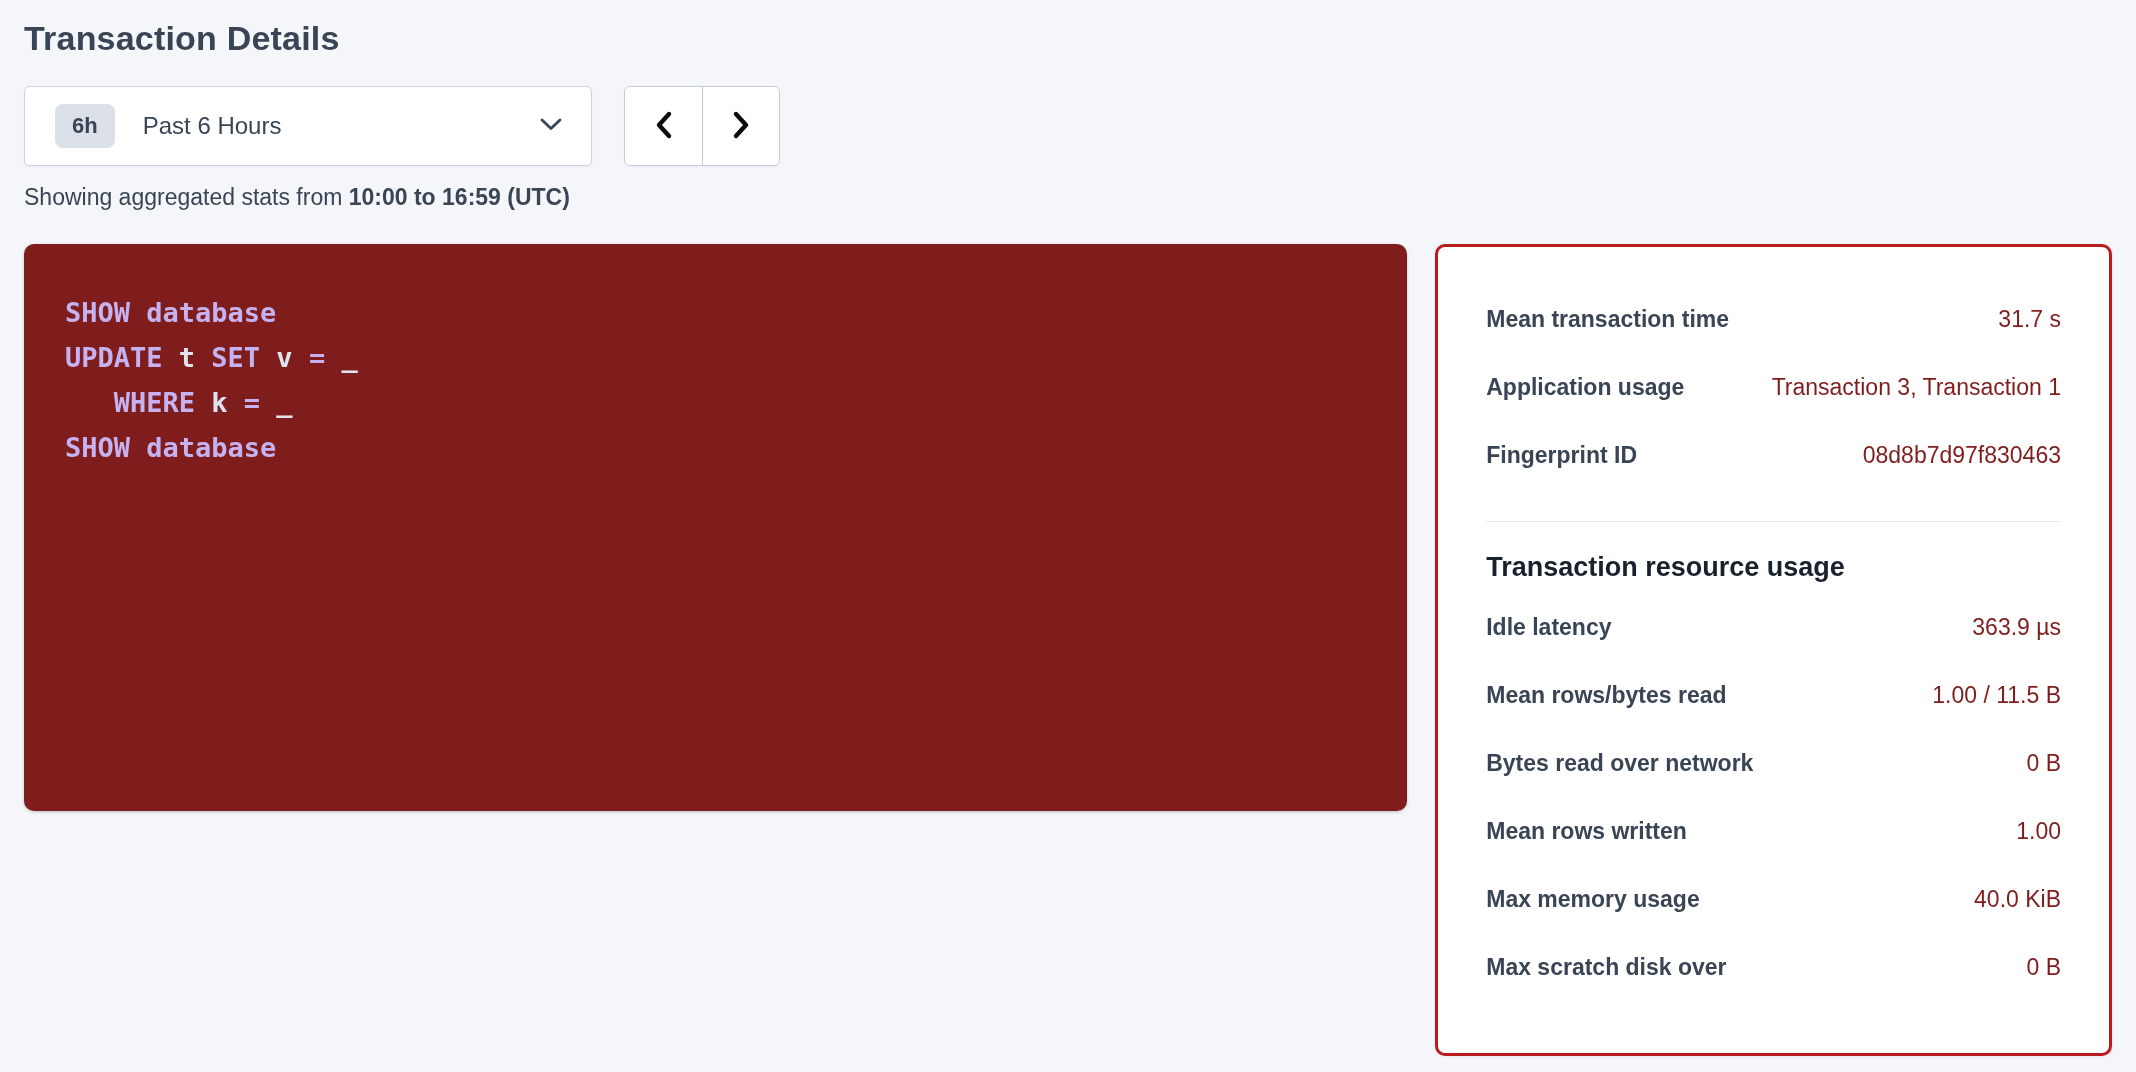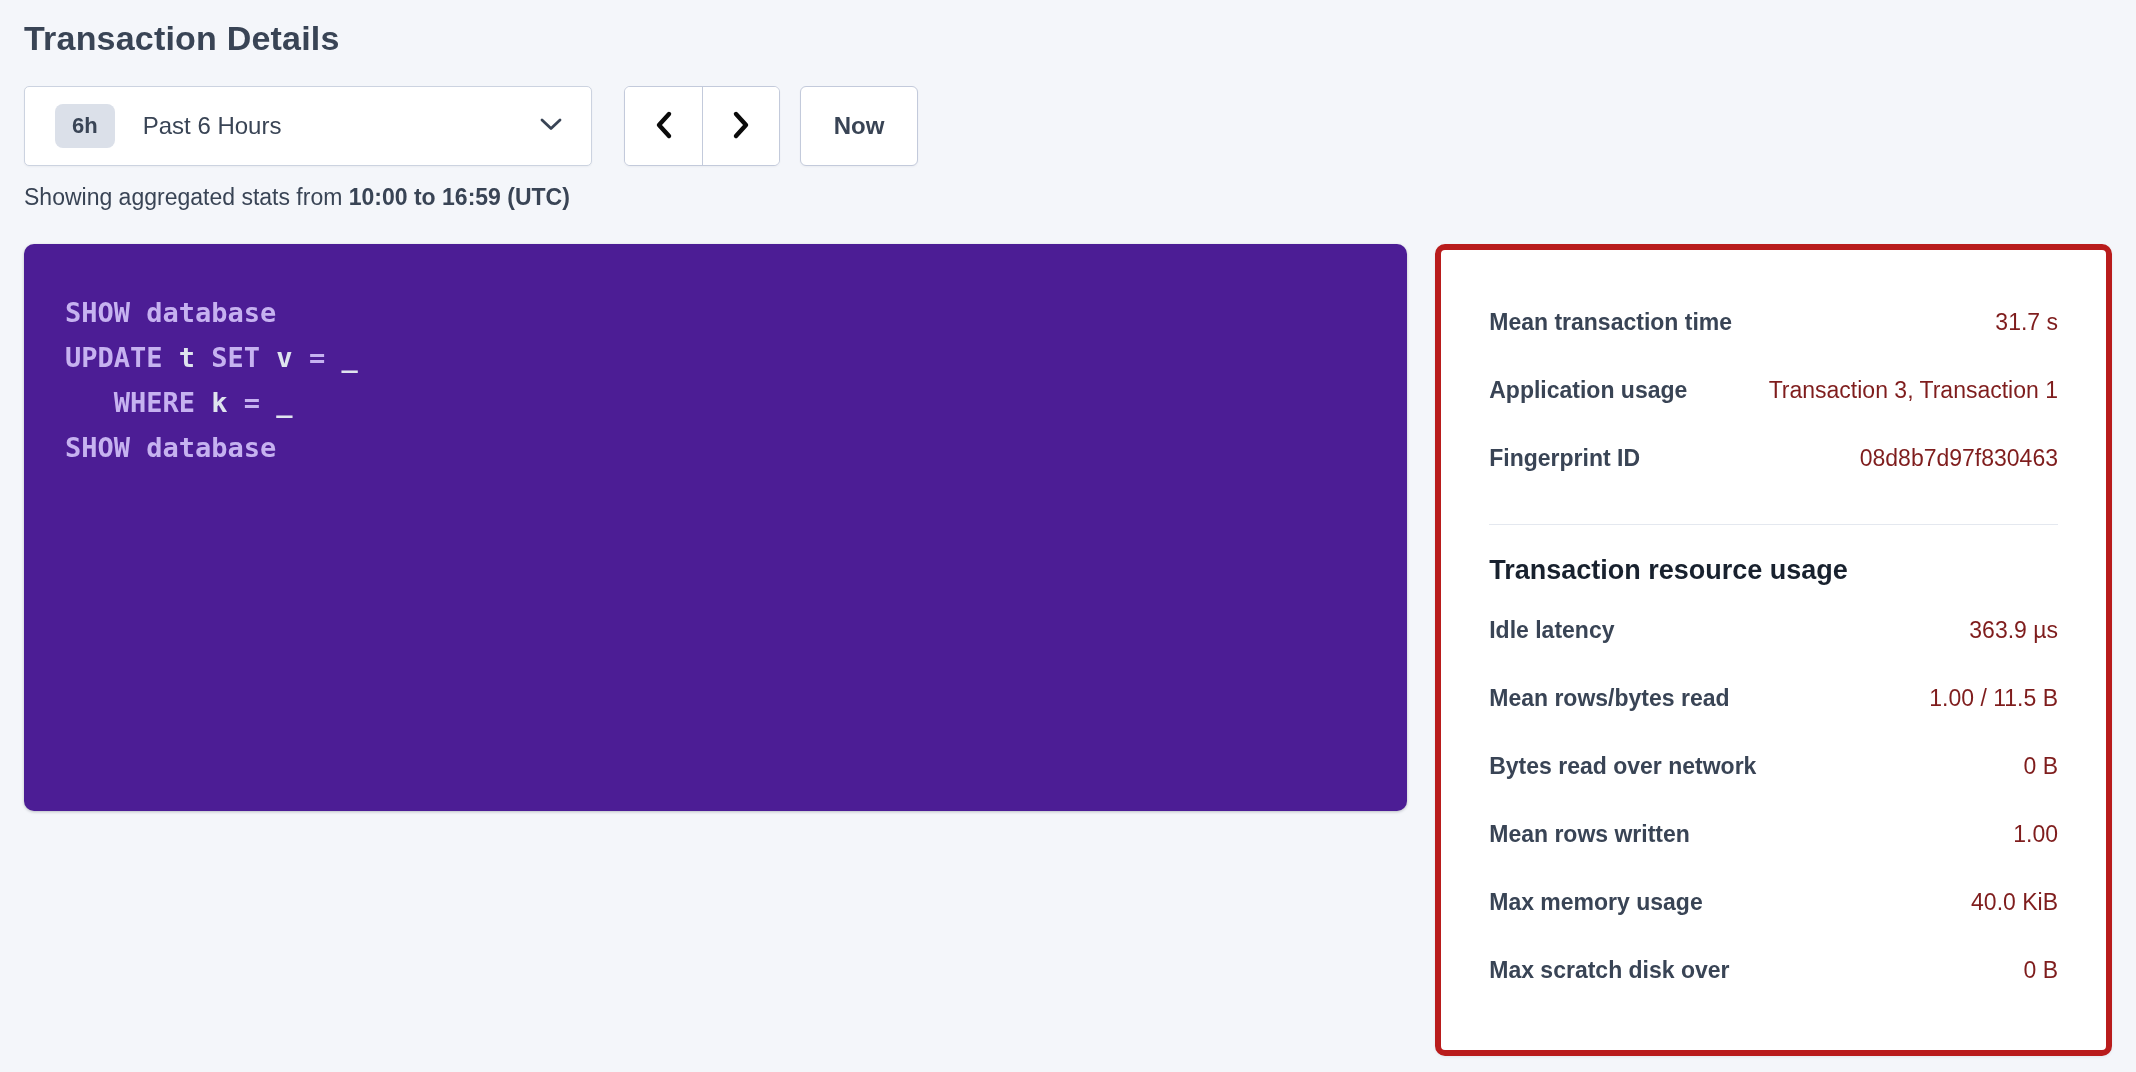--- a/index.html
+++ b/index.html
@@ -52,33 +52,33 @@
     cursor: pointer; box-shadow: 0 1px 2px rgba(57,68,85,.05);
   }
 
   .subtitle { margin-top: 17px; font-size: 23px; line-height: 28px; color: #394455; }
   .subtitle strong { font-weight: 700; }
 
   
   .main { display: flex; align-items: flex-start; margin-top: 33px; }
   .code-block {
     width: 1386px; height: 567px;
-    background: #4c1d95; border-radius: 10px;
+    background: #7f1d1d; border-radius: 10px;
     padding: 46px 40px 0 41px;
     font-family: "DejaVu Sans Mono", "Liberation Mono", monospace;
     font-size: 27px; font-weight: 600; line-height: 45px;
     white-space: pre;
     box-shadow: 0 1px 3px rgba(16,26,43,.25);
   }
   .tok-kw { color: #c6b2f0; }
   .tok-pl { color: #dfe4ee; }
 
   .card {
     margin-left: 28px; width: 678px; height: 812px;
-    background: #ffffff; border: 6px solid #b91c1c; border-radius: 10px;
+    background: #ffffff; border: 3px solid #b91c1c; border-radius: 10px;
     padding: 38px 48px 0 48px;
     box-shadow: 0 1px 3px rgba(57,68,85,.08);
   }
   .stat-row {
     display: flex; justify-content: space-between; align-items: center;
     height: 68px; font-size: 23px;
   }
   .stat-label { font-weight: 700; color: #394455; padding-right: 16px; }
   .stat-value { color: #7f1d1d; text-align: right; white-space: nowrap; }
   .divider { border: none; border-top: 1px solid #e4e8ef; margin: 32px 0 0 0; }
@@ -112,21 +112,20 @@
       </button>
       <button class="nav-btn">
         <span>
           <svg width="22" height="30" viewBox="0 0 22 30">
               <path d="M6 4 L16 15 L6 26" fill="none" stroke="#0b0b0b" stroke-width="4.4" stroke-linecap="round" stroke-linejoin="round"></path>
             </svg>
         </span>
       </button>
     </div>
 
-    <button class="now-btn">Now</button>
   </div>
 
   <div class="subtitle">
     <span>Showing aggregated stats from </span><strong>10:00 to 16:59 (UTC)</strong>
   </div>
 
   <div class="main">
     <div class="code-block" id="code-block"><div class="code-line"><span class="tok-kw">SHOW</span><span class="tok-pl"> </span><span class="tok-kw">database</span></div><div class="code-line"><span class="tok-kw">UPDATE</span><span class="tok-pl"> t </span><span class="tok-kw">SET</span><span class="tok-pl"> v </span><span class="tok-kw">=</span><span class="tok-pl"> _</span></div><div class="code-line"><span class="tok-pl">   </span><span class="tok-kw">WHERE</span><span class="tok-pl"> k </span><span class="tok-kw">=</span><span class="tok-pl"> _</span></div><div class="code-line"><span class="tok-kw">SHOW</span><span class="tok-pl"> </span><span class="tok-kw">database</span></div></div>
 
     <aside class="card">

